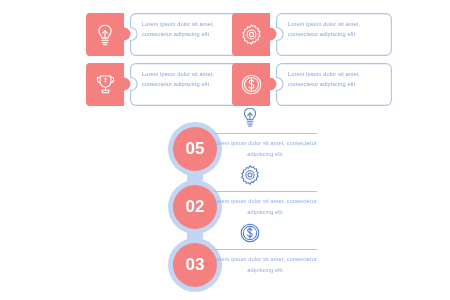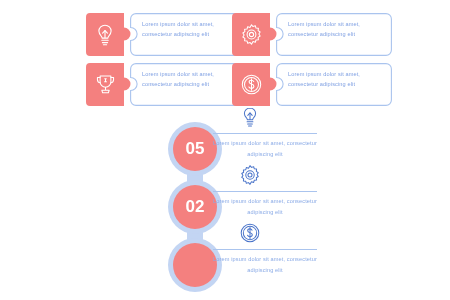--- a/index.html
+++ b/index.html
@@ -275,20 +275,21 @@
       <svg width="22" height="22" viewBox="0 0 24 24" fill="none" stroke="#4a74c9" stroke-width="1.1" stroke-linecap="round" stroke-linejoin="round">
         <path d="M12 1.8l1.6 1.9 2.4-.8.7 2.4 2.5.2-.3 2.5 2.1 1.4-1.3 2.1 1.3 2.1-2.1 1.4.3 2.5-2.5.2-.7 2.4-2.4-.8L12 22.2l-1.6-1.9-2.4.8-.7-2.4-2.5-.2.3-2.5-2.1-1.4 1.3-2.1-1.3-2.1 2.1-1.4-.3-2.5 2.5-.2.7-2.4 2.4.8L12 1.8Z"></path>
         <circle cx="12" cy="12" r="4.6"></circle>
         <circle cx="12" cy="12" r="2.2"></circle>
       </svg>
     </div>
     <div class="step-rule"></div>
     <div class="step-text">Lorem ipsum dolor sit amet, consectetur adipiscing elit</div>
   </div>
 
+  <div class="num step-3">03</div>
   <div class="step-body step-3">
     <div class="step-icon">
       <svg width="22" height="22" viewBox="0 0 24 24" fill="none" stroke="#4a74c9" stroke-width="1.1" stroke-linecap="round" stroke-linejoin="round">
         <circle cx="12" cy="12" r="9.6"></circle>
         <circle cx="12" cy="12" r="7.3"></circle>
         <path d="M14.3 8.9c-.5-.9-1.4-1.4-2.4-1.4-1.4 0-2.4.8-2.4 2s1 1.7 2.4 2.1c1.5.4 2.6 1 2.6 2.3s-1.1 2.1-2.6 2.1c-1.2 0-2.1-.5-2.6-1.5"></path>
         <path d="M12 6v12"></path>
       </svg>
     </div>
     <div class="step-rule"></div>

